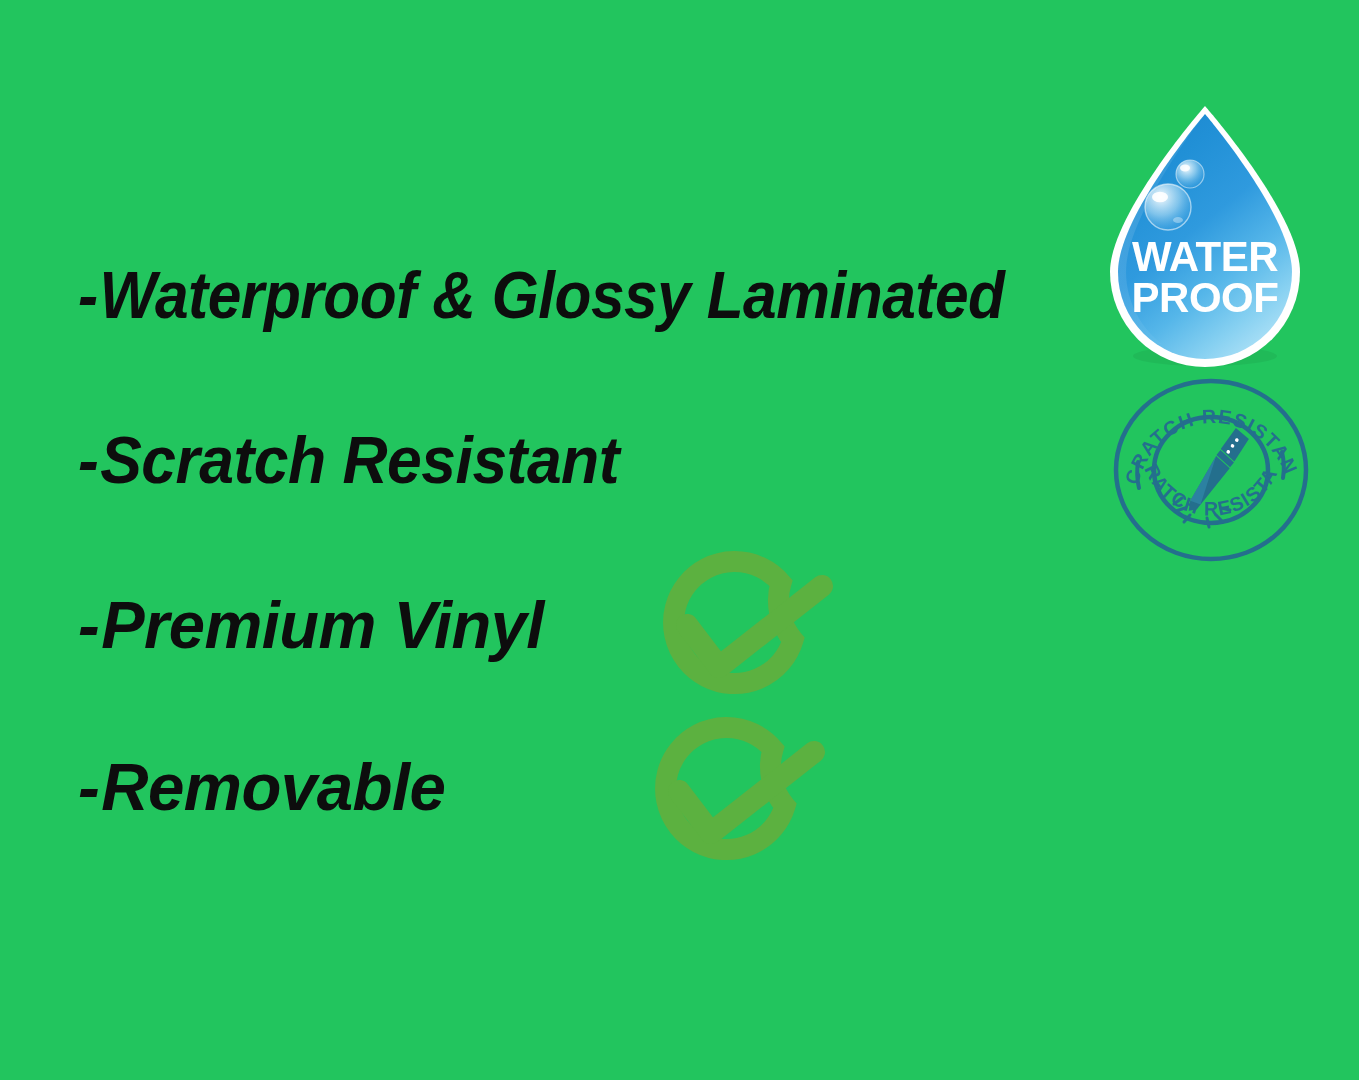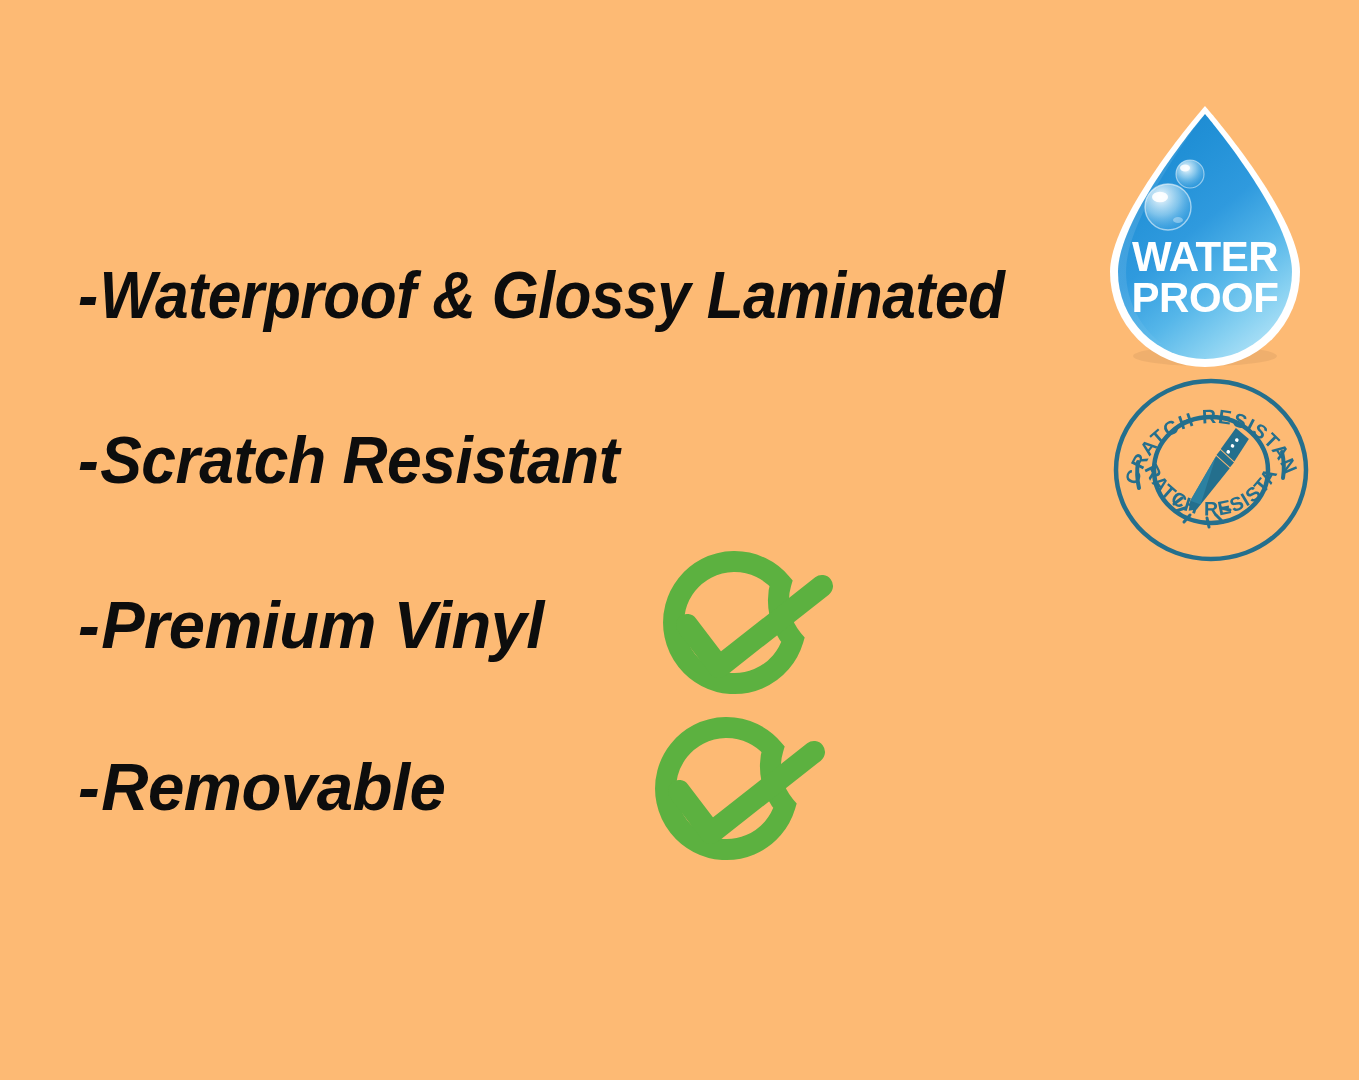--- a/index.html
+++ b/index.html
@@ -83,21 +83,21 @@
     top: 378px;
     width: 198px;
     height: 184px;
   }
 
   svg { display: block; overflow: visible; }
 </style>
 </head>
 <body>
 
-<div id="canvas" style="background: #fdba74;">
+<div id="canvas" style="background: #22c55e;">
 
   <div class="feature-line" id="line-1" style="color: rgb(13, 13, 13);">
     <span class="dash">-</span><span>Waterproof &amp; Glossy Laminated</span>
   </div>
 
   <div class="feature-line" id="line-2" style="color: rgb(13, 13, 13);">
     <span class="dash">-</span><span>Scratch Resistant</span>
   </div>
 
   <div class="feature-line" id="line-3" style="color: rgb(13, 13, 13);">

